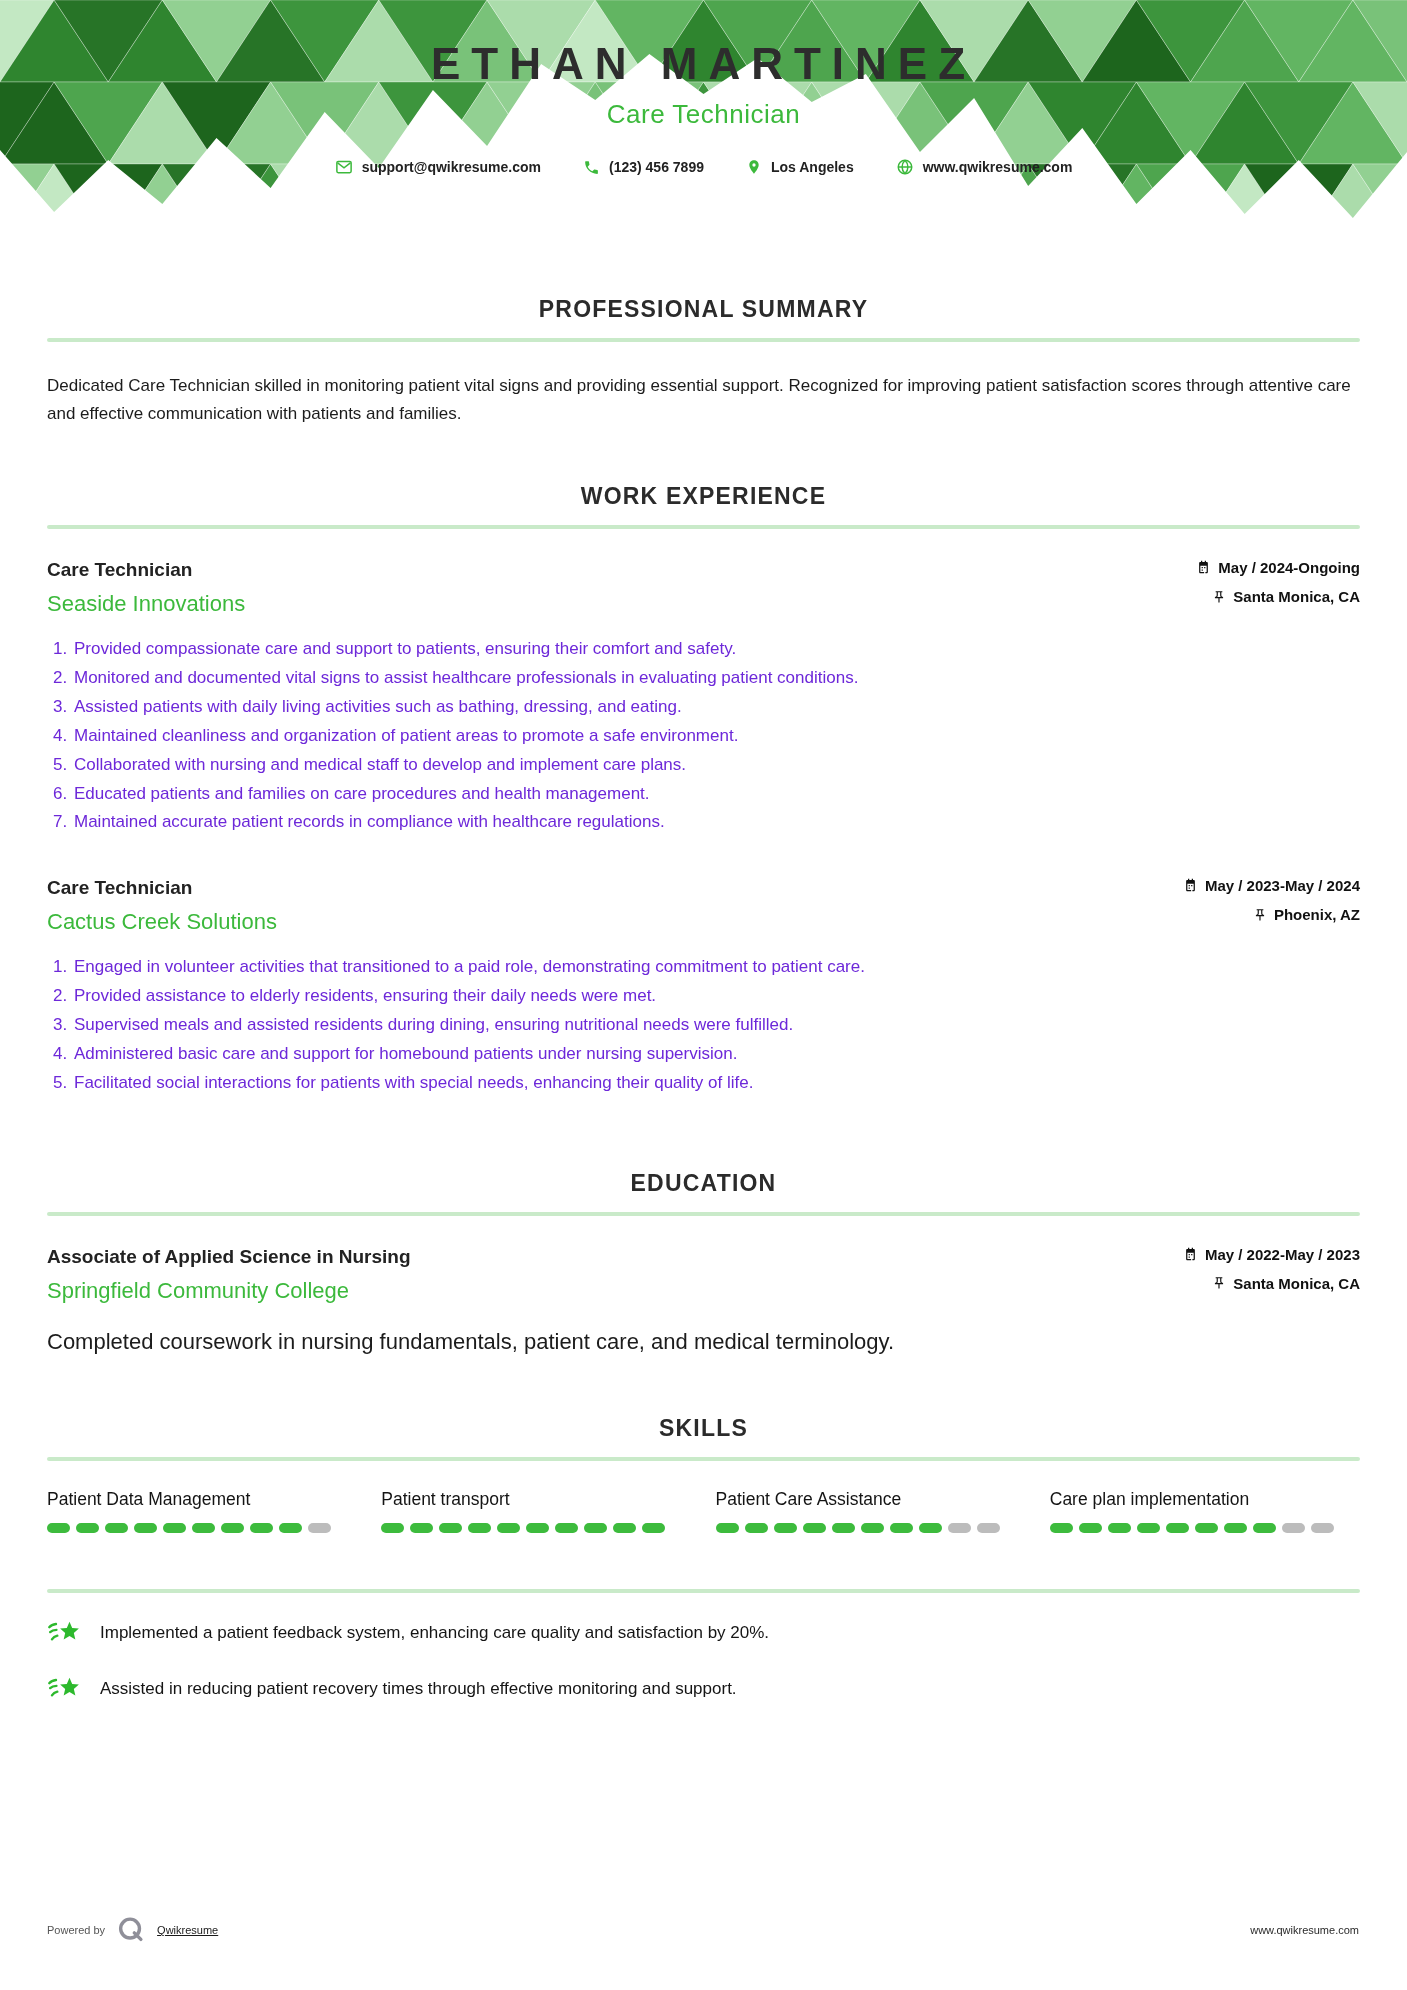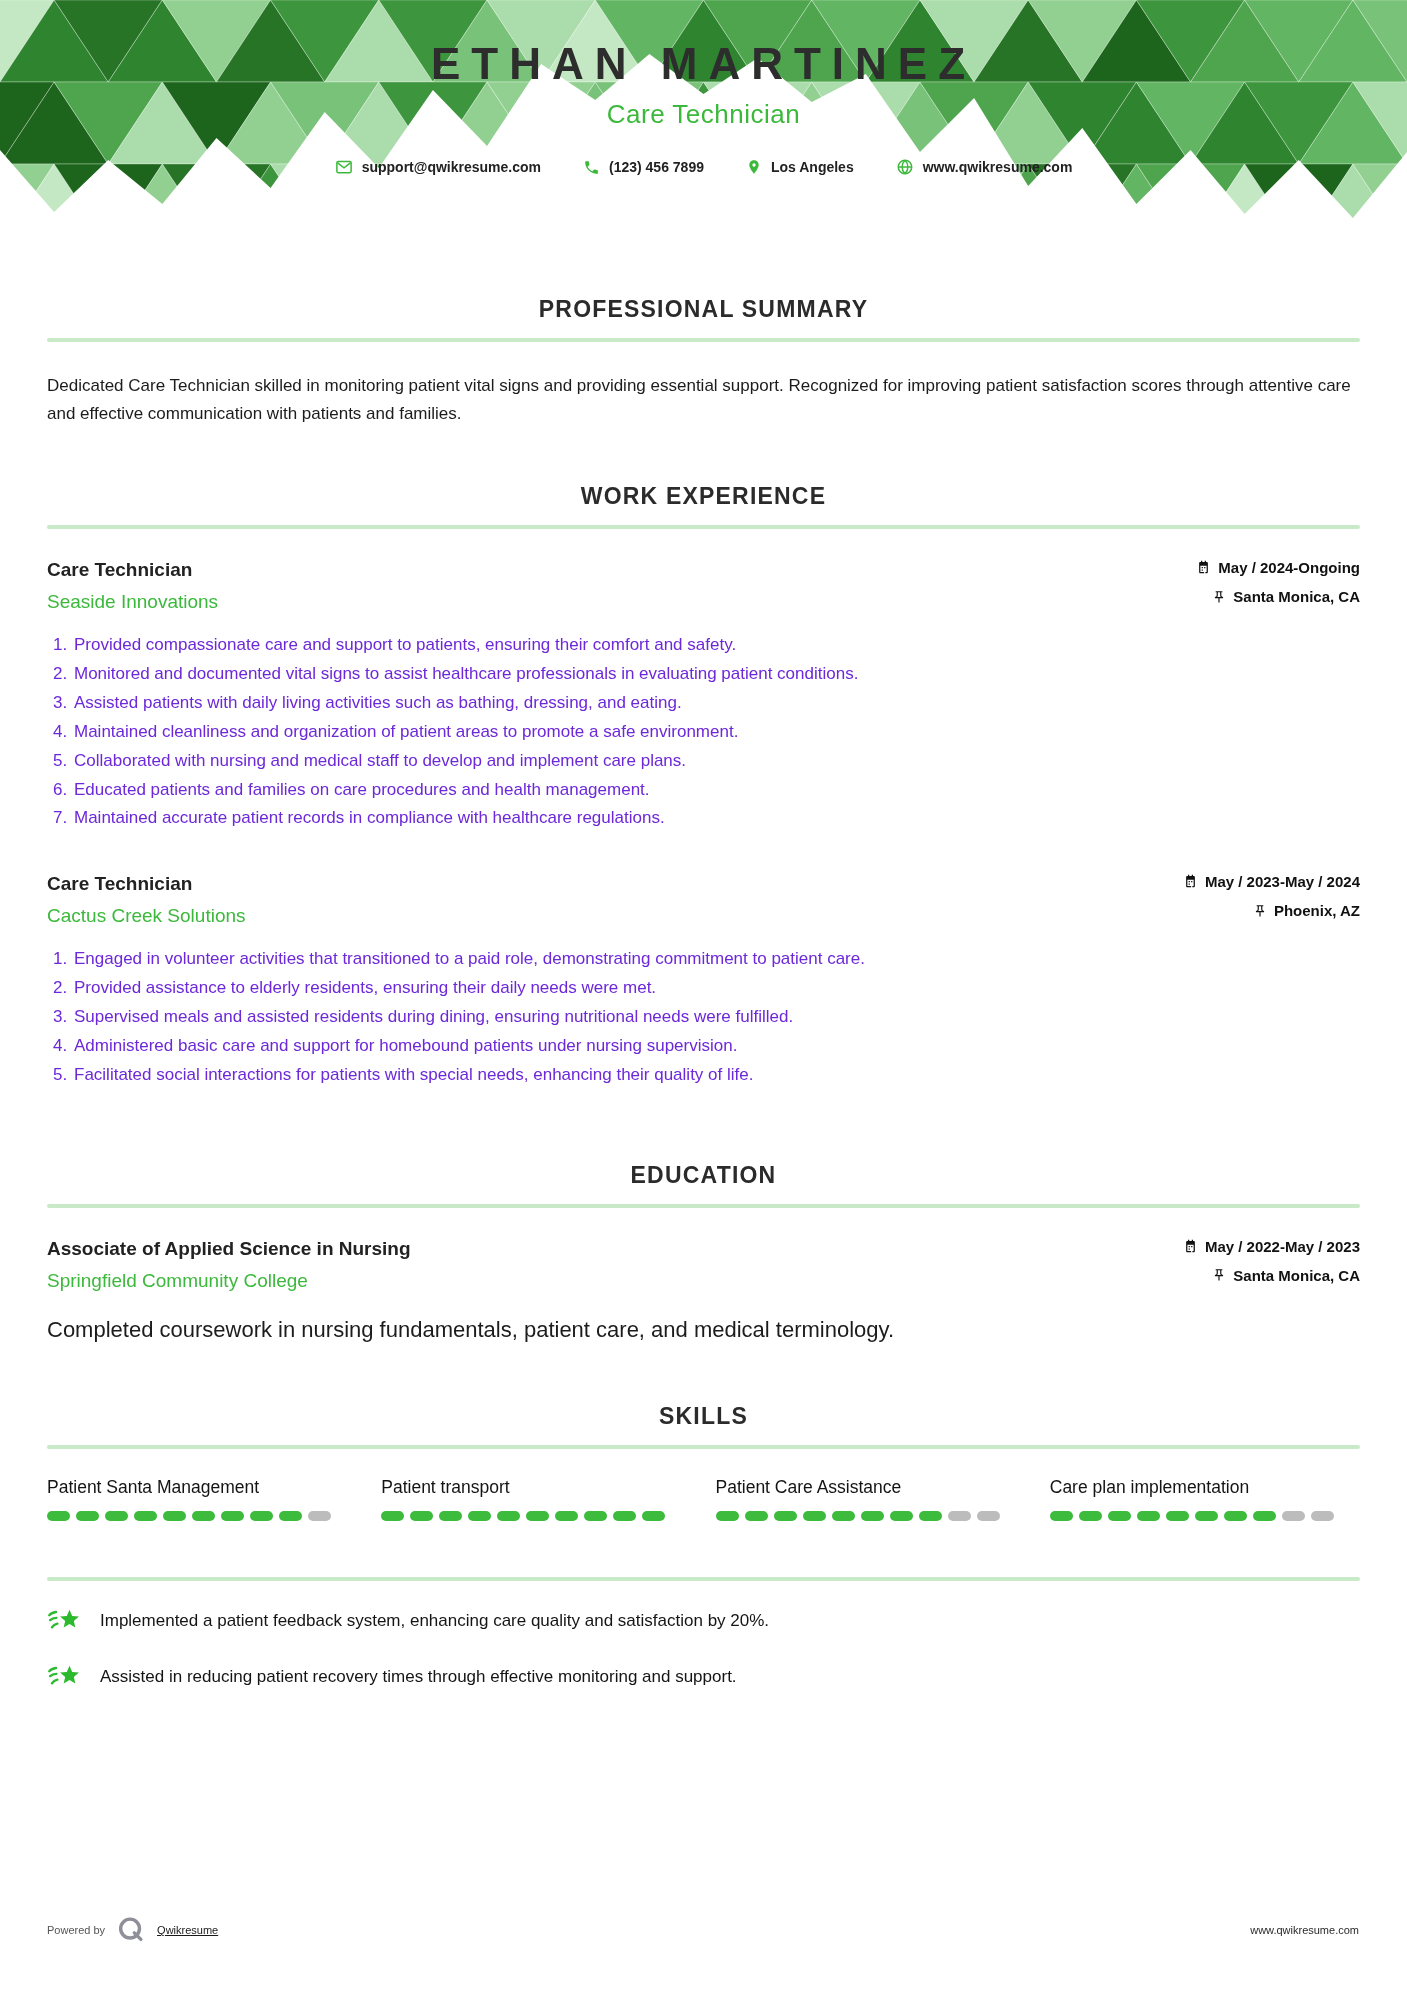--- a/index.html
+++ b/index.html
@@ -22,21 +22,21 @@
   .section { margin-top:56px; }
   .section-title { text-align:center; font-size:23px; font-weight:700; letter-spacing:1.2px; color:#2b2b2b; }
   .divider { height:4px; background:#c9eac9; border-radius:2px; margin-top:15px; box-shadow:0 -6px 0 -4px #eef7ee; }
 
   .summary-text { margin-top:30px; font-size:17px; line-height:1.62; color:#1c1c1c; }
 
   .entry { margin-top:30px; }
   .entry + .entry { margin-top:40px; }
   .entry-head { display:flex; justify-content:space-between; align-items:flex-start; }
   .role { font-size:19px; font-weight:700; color:#222; }
-  .company { margin-top:10px; font-size:19px; font-weight:500; color:#3cb93c; }
+  .company { margin-top:10px; font-size:22px; font-weight:500; color:#3cb93c; }
   .meta { display:flex; flex-direction:column; align-items:flex-end; gap:12px; font-size:15px; font-weight:600; color:#111; }
   .meta-row { display:flex; align-items:center; gap:7px; white-space:nowrap; }
   .meta-row svg { display:block; }
 
   ol.bullets { margin:18px 0 0 0; padding-left:25px; font-size:17px; line-height:1.7; color:#6d28d9; }
   ol.bullets li { padding-left:2px; }
 
   .edu-desc { margin-top:20px; font-size:22px; line-height:1.6; color:#1c1c1c; }
 
   
@@ -292,21 +292,21 @@
         </div>
         <div class="edu-desc">Completed coursework in nursing fundamentals, patient care, and medical terminology.</div>
       </div>
     </div>
 
     <div class="section">
       <div class="section-title">SKILLS</div>
       <div class="divider"></div>
       <div class="skills-grid">
         <div class="skill">
-          <div class="skill-name">Patient Santa Management</div>
+          <div class="skill-name">Patient Data Management</div>
           <div class="dash-bar">
               <span class="dash" style="background: rgb(61, 187, 61);"></span>
               <span class="dash" style="background: rgb(61, 187, 61);"></span>
               <span class="dash" style="background: rgb(61, 187, 61);"></span>
               <span class="dash" style="background: rgb(61, 187, 61);"></span>
               <span class="dash" style="background: rgb(61, 187, 61);"></span>
               <span class="dash" style="background: rgb(61, 187, 61);"></span>
               <span class="dash" style="background: rgb(61, 187, 61);"></span>
               <span class="dash" style="background: rgb(61, 187, 61);"></span>
               <span class="dash" style="background: rgb(61, 187, 61);"></span>

